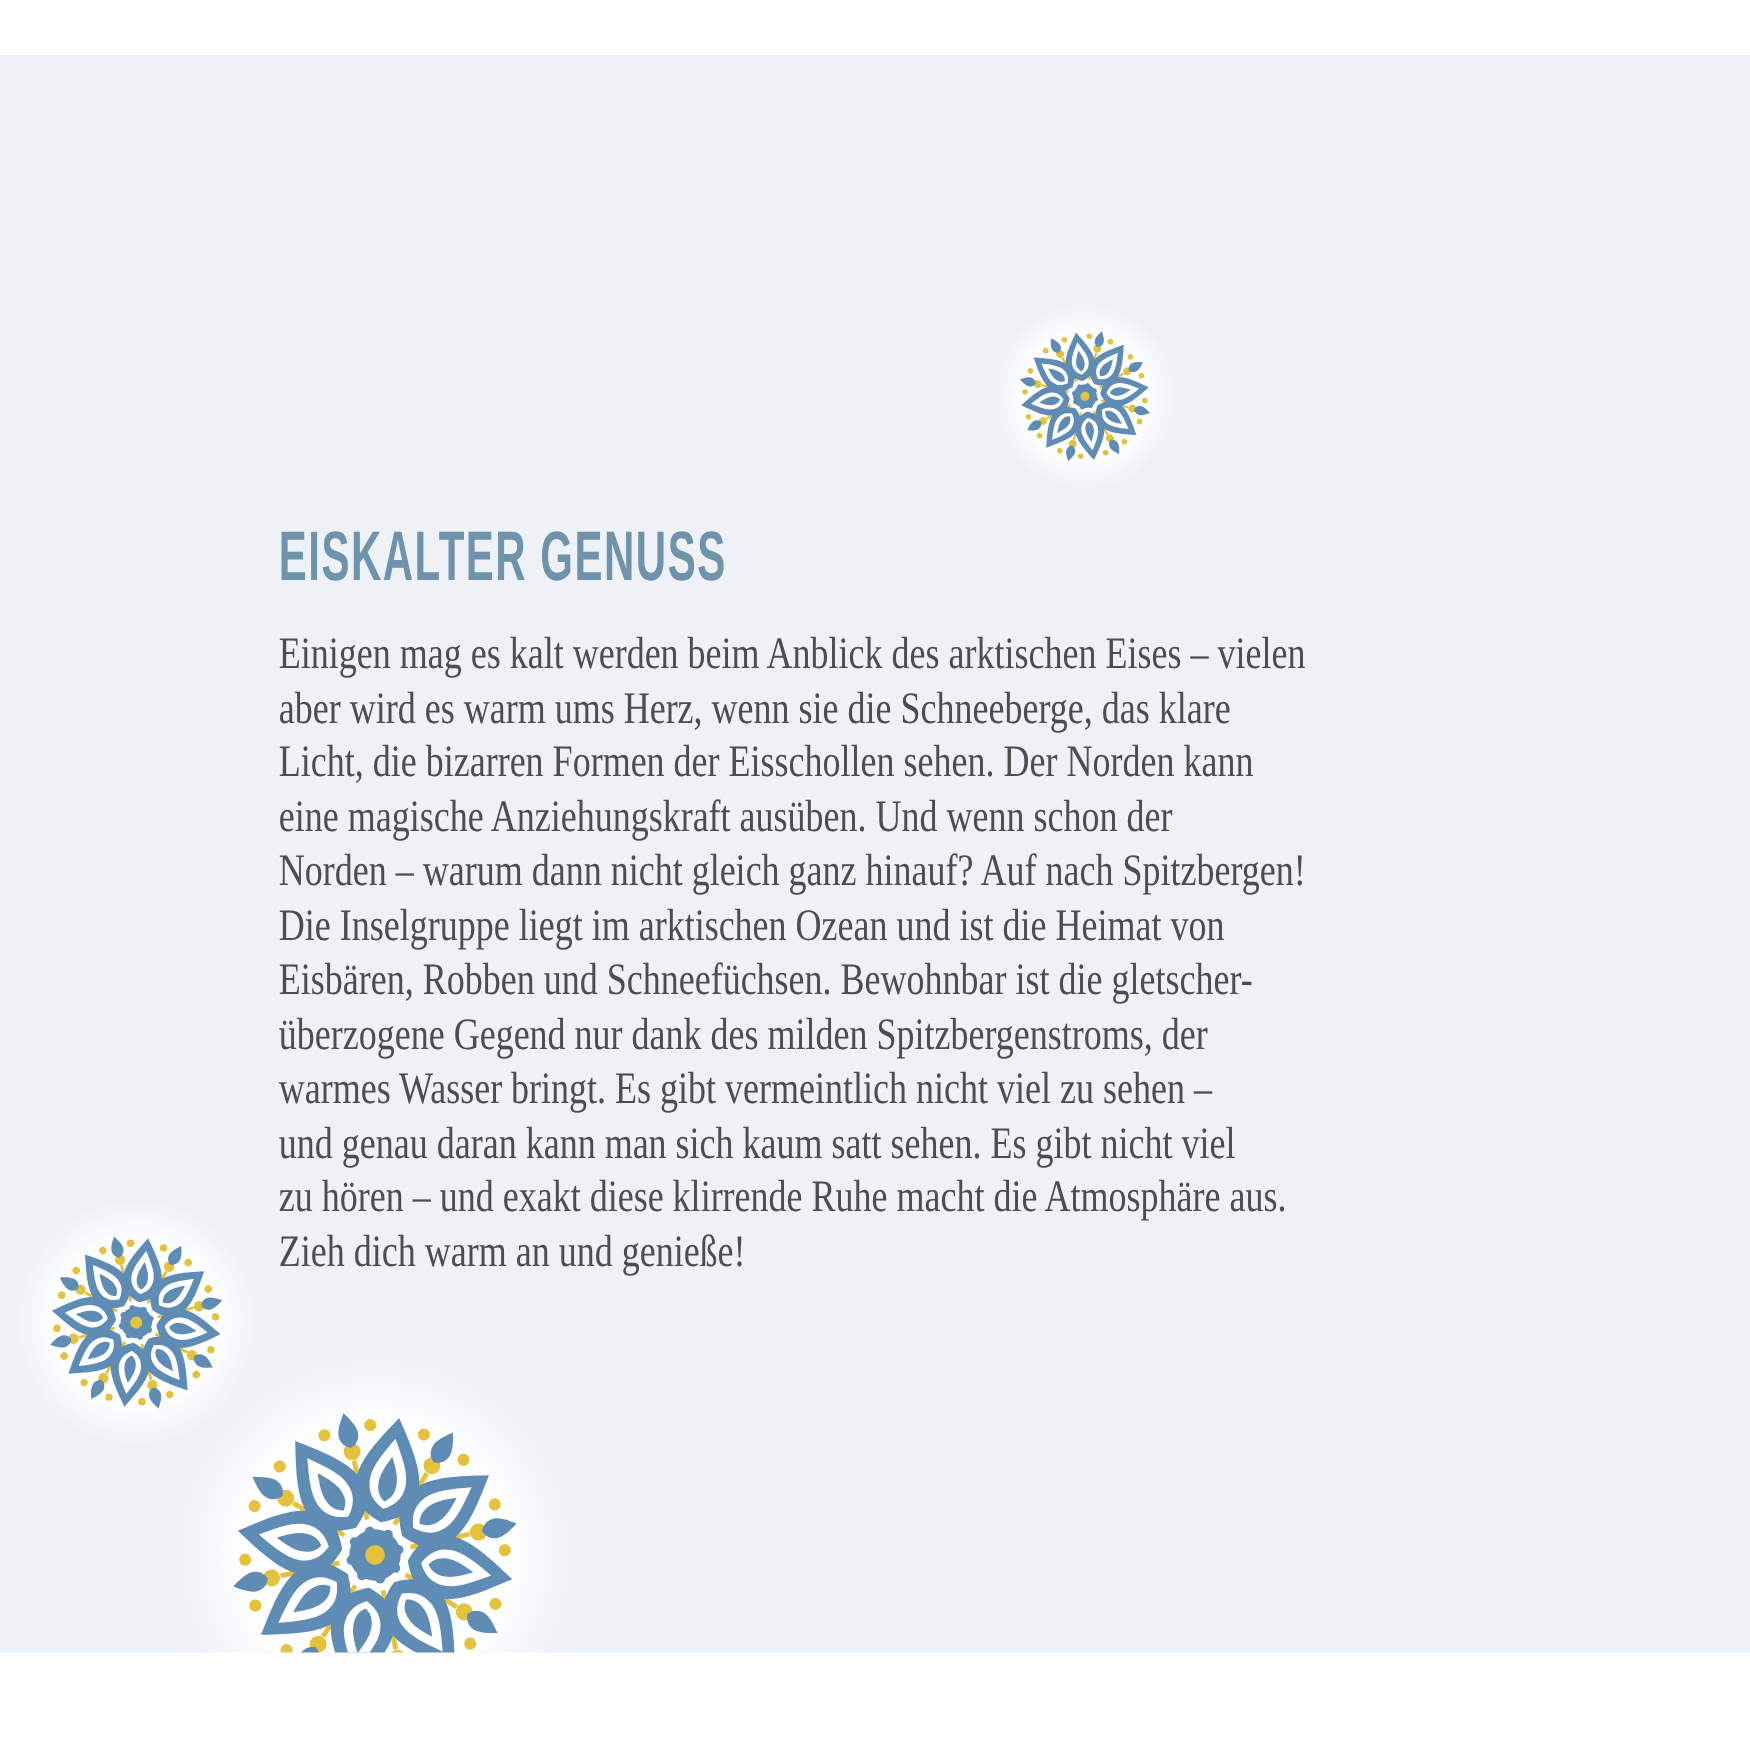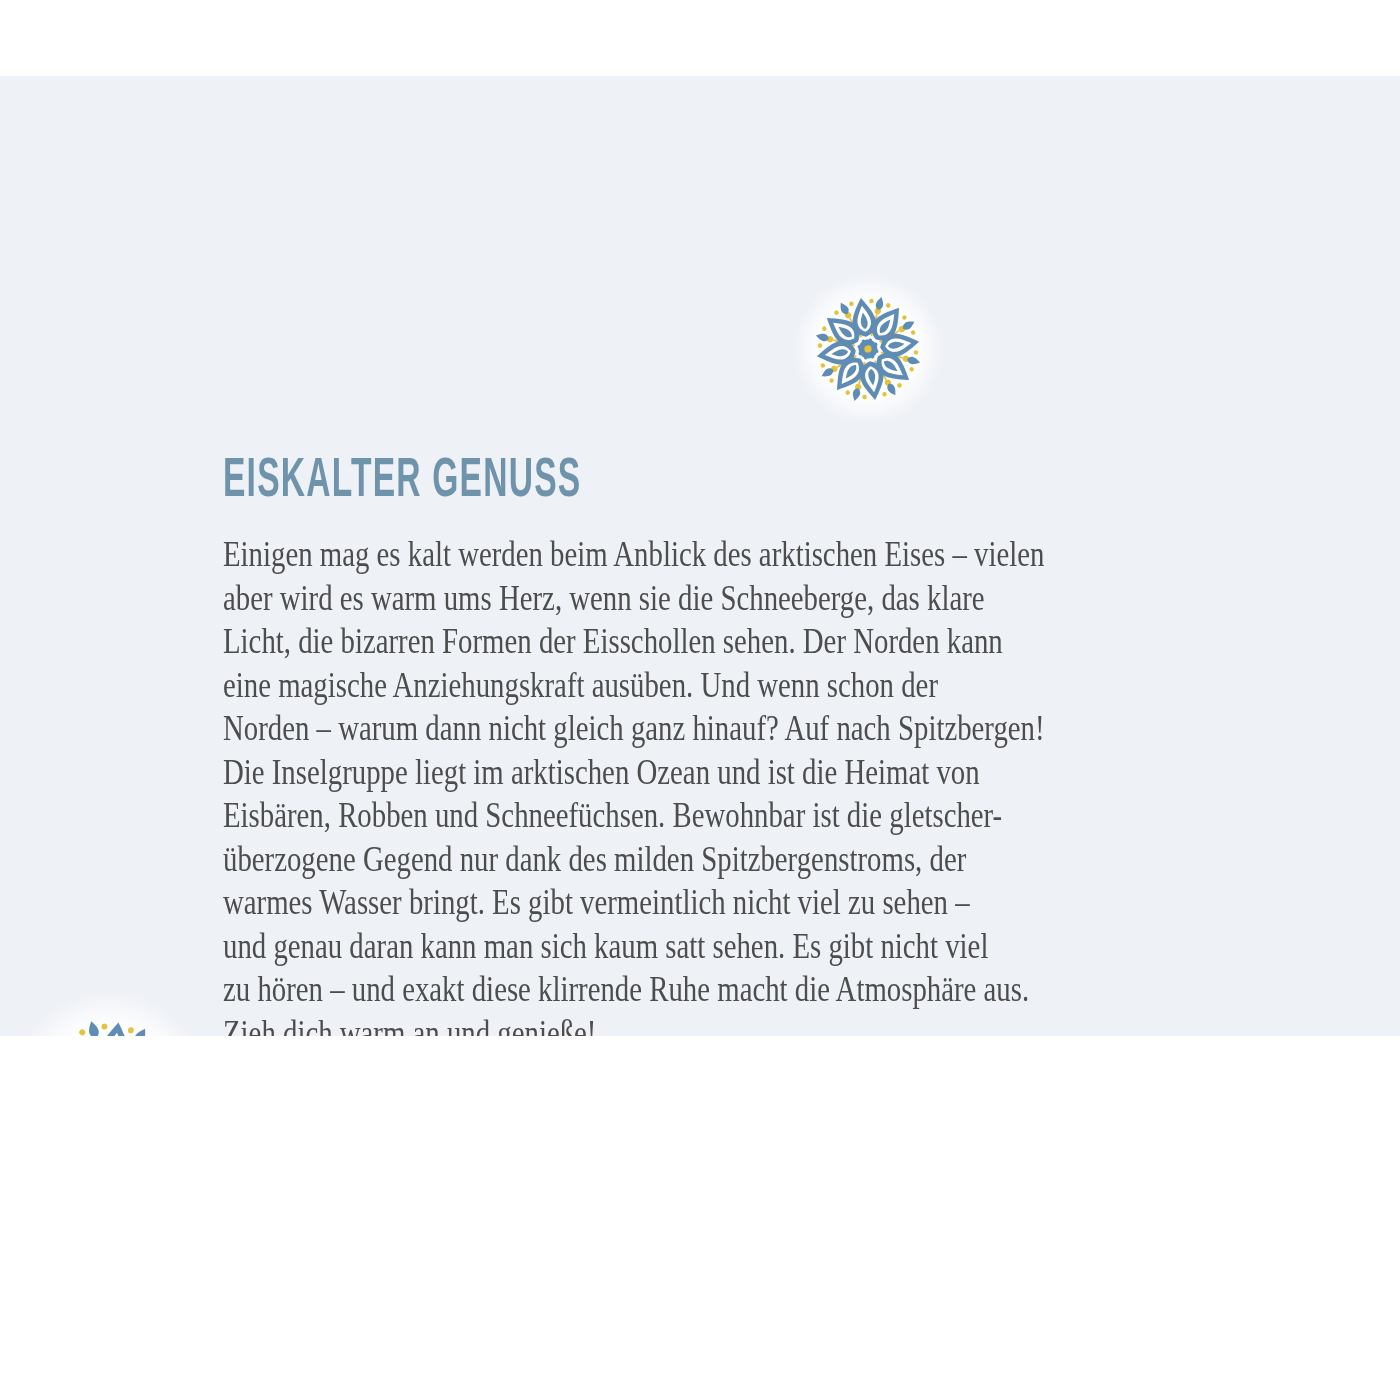--- a/index.html
+++ b/index.html
@@ -16,23 +16,23 @@
     position: relative;
     width: 1400px;
     height: 1400px;
     background: var(--canvas-bg);
     overflow: hidden;
     font-family: "Liberation Serif", serif;
   }
   .page {
     position: absolute;
     left: 0;
-    top: 76px;
+    top: 44px;
     width: 1400px;
-    height: 960px;
+    height: 1278px;
     background: var(--page-bg);
     overflow: hidden;
   }
   .page-title {
     position: absolute;
     left: 223px;
     top: 373px;
     font-family: "Liberation Sans", sans-serif;
     font-weight: 700;
     font-size: 56px;

